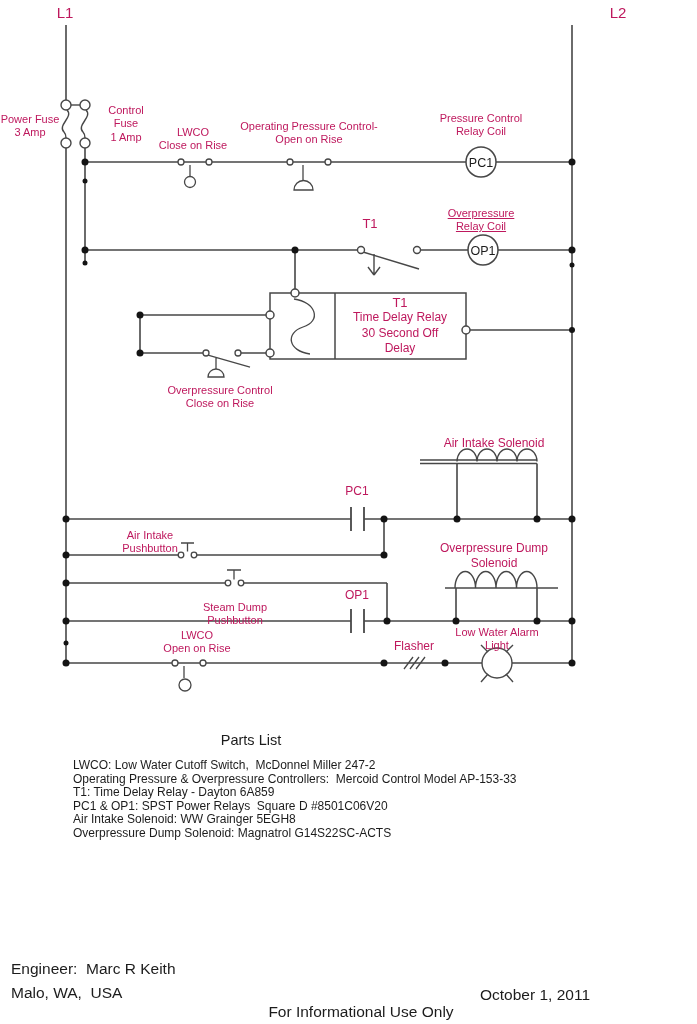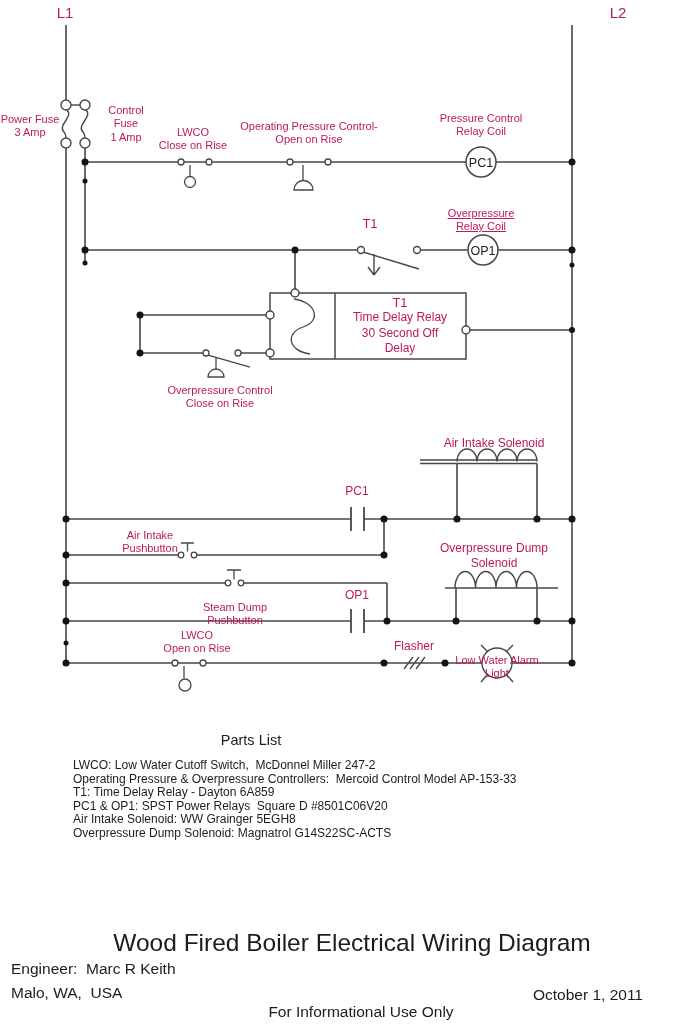--- a/index.html
+++ b/index.html
@@ -206,32 +206,31 @@
   <div class="lbl" style="left:110px;top:529px;width:80px;">Air Intake
 Pushbutton</div>
   <div class="lbl" style="left:414px;top:541px;width:160px;font-size:12px;">Overpressure Dump
 Solenoid</div>
   <div class="lbl" style="left:194px;top:589px;width:82px;margin-top:12px;">Steam Dump
 Pushbutton</div>
   <div class="lbl" style="left:337px;top:588px;width:40px;font-size:12px;">OP1</div>
   <div class="lbl" style="left:157px;top:629px;width:80px;">LWCO
 Open on Rise</div>
   <div class="lbl" style="left:384px;top:639px;width:60px;font-size:12px;">Flasher</div>
-  <div class="lbl" style="left:447px;top:626px;width:100px;margin-top:28px;">Low Water Alarm
+  <div class="lbl" style="left:447px;top:626px;width:100px;">Low Water Alarm
 Light</div>
 
   <div id="parts-title">Parts List</div>
   <div id="parts-items">
     <div class="pre">LWCO: Low Water Cutoff Switch,  McDonnel Miller 247-2</div>
     <div class="pre">Operating Pressure &amp; Overpressure Controllers:  Mercoid Control Model AP-153-33</div>
     <div class="pre">T1: Time Delay Relay - Dayton 6A859</div>
     <div class="pre">PC1 &amp; OP1: SPST Power Relays  Square D #8501C06V20</div>
     <div class="pre">Air Intake Solenoid: WW Grainger 5EGH8</div>
     <div class="pre">Overpressure Dump Solenoid: Magnatrol G14S22SC-ACTS</div>
   </div>
 
-  <div id="main-title">Wood Fired Boiler Electrical Wiring Diagram</div>
   <div class="foot pre" style="left:11px;top:960px;">Engineer:  Marc R Keith</div>
   <div class="foot pre" style="left:11px;top:984px;">Malo, WA,  USA</div>
-  <div class="foot" style="left:480px;top:986px;width:216px;text-align:center;">October 1, 2011</div>
+  <div class="foot" style="left:480px;top:986px;width:216px;text-align:left;">October 1, 2011</div>
   <div class="foot" style="left:211px;top:1003px;width:300px;text-align:center;">For Informational Use Only</div>
 
 </div>
 
 </body></html>

